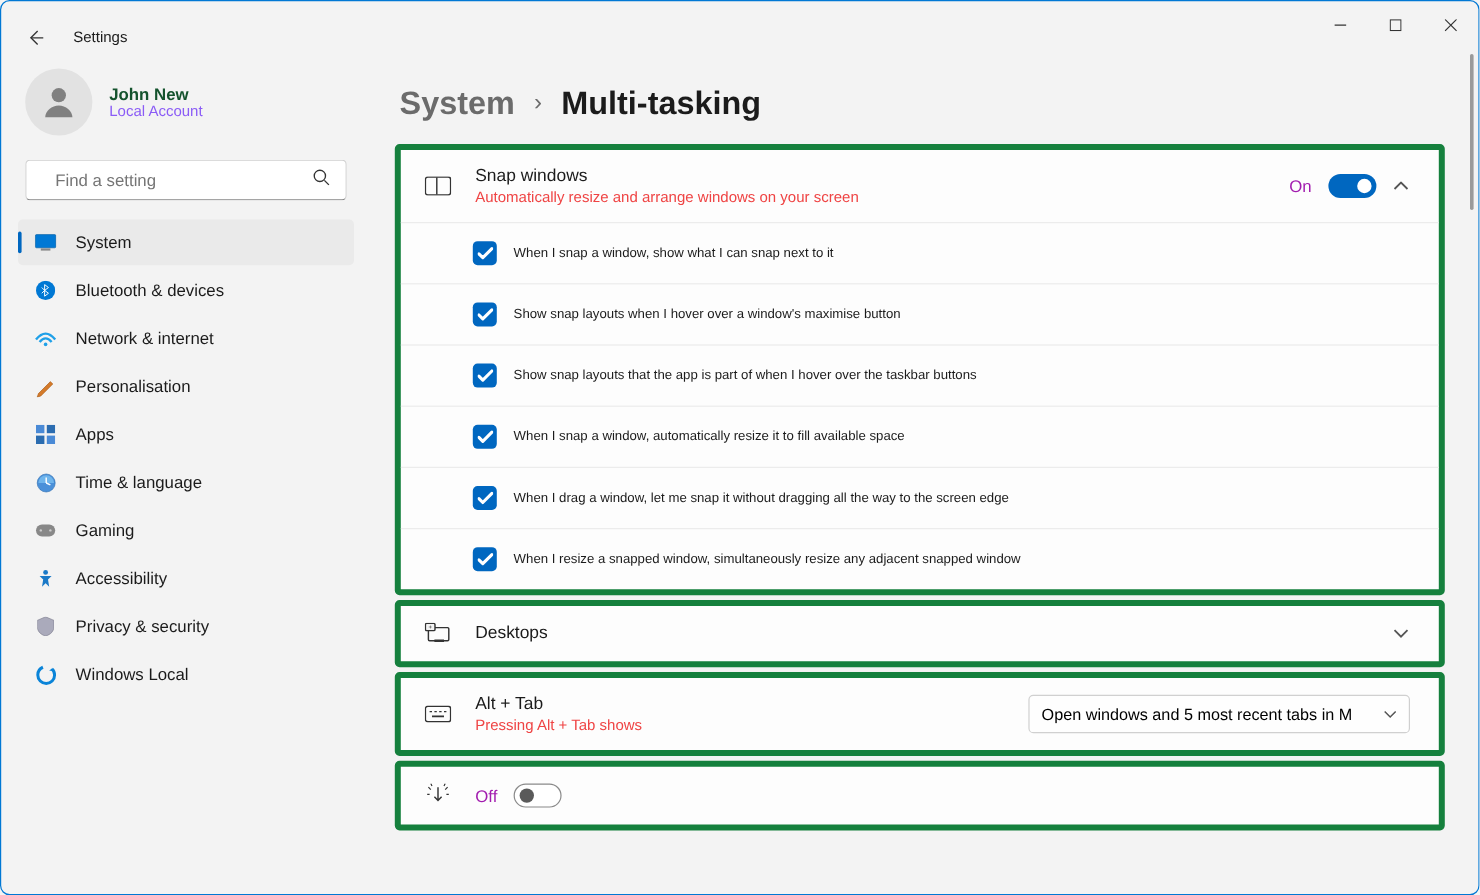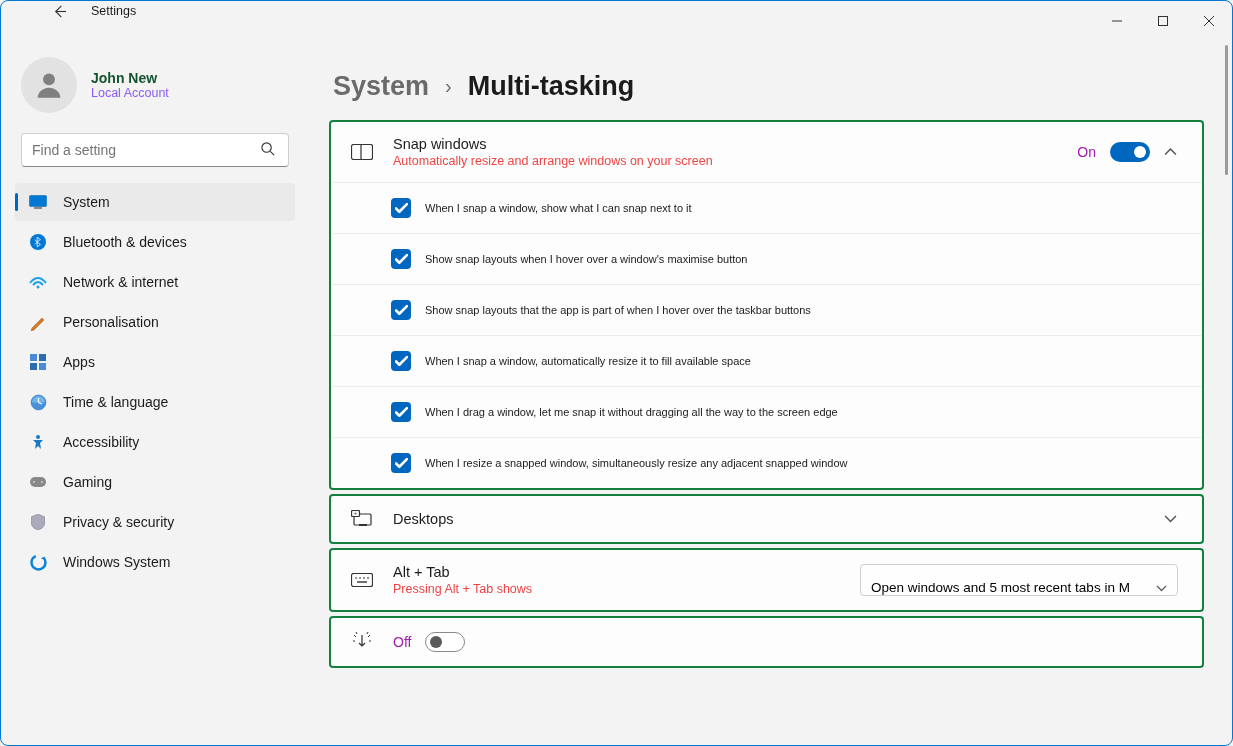--- a/index.html
+++ b/index.html
@@ -7,23 +7,22 @@
   .window {
     width: 1233px; height: 746px;
     background: #f3f3f3;
     border: 1px solid #0078d4;
     border-radius: 8px;
     display: flex; flex-direction: column;
     position: relative;
   }
   
   .titlebar {
-    height: 40px; display: flex; align-items: flex-start; justify-content: space-between;
-    padding: 0 0 0 4px;
-    margin-left: 44px;
+    height: 40px; display: flex; align-items: flex-end; justify-content: space-between;
+    padding: 0 0 0 18px;
   }
   .titlebar-left { display: flex; align-items: center; gap: 16px; }
   .back-btn { width: 20px; height: 20px; display:flex; align-items:center; justify-content:center; cursor:pointer; color:#333; }
   .titlebar-title { font-size: 12.5px; color:#1b1b1b; margin-left:6px; }
   .win-controls { display:flex; }
   .win-controls div {
     width: 46px; height: 40px; display:flex; align-items:center; justify-content:center;
     color:#333; font-size:10px; cursor:pointer;
   }
 
@@ -35,21 +34,21 @@
     width:56px; height:56px; border-radius:50%; background:#e2e2e2;
     display:flex; align-items:center; justify-content:center;
   }
   .avatar svg { width:34px; height:34px; fill:#808080; }
   .profile-text .name { font-size:14px; font-weight:600; color:#14532d; }
   .profile-text .sub { font-size:12.5px; color:#8b5cf6; }
 
   .searchbox {
     margin: 12px 20px 14px 20px;
     height: 34px; background:#fff; border:1px solid #d0d0d0; border-radius:4px;
-    display:flex; align-items:center; padding:0 10px 0 10px;
+    display:flex; align-items:center; padding:0 10px 0 24px;
     border-bottom:1.5px solid #888;
   }
   .searchbox input { flex:1; border:none; outline:none; font-size:14px; background:transparent; }
   .searchbox .sicon { width:18px; color:#444; }
 
   .navlist { padding: 2px 14px 0 14px; }
   .navitem {
     height: 38px; display:flex; align-items:center; gap:16px;
     padding: 0 0 0 14px; border-radius:4px; cursor:pointer;
     font-size:14px; color:#1b1b1b; margin-bottom:2px; position:relative;
@@ -66,21 +65,21 @@
   .scrollbar {
     position:absolute; right:4px; top:4px; width:3px; height:130px;
     background:#9a9a9a; border-radius:3px;
   }
   .breadcrumbs { display:flex; align-items:center; gap:16px; margin-bottom:18px; padding-left:4px; }
   .crumb-system { font-size:27px; font-weight:600; color:#6b6b6b; cursor:pointer; }
   .crumb-sep { font-size:20px; color:#6b6b6b; }
   .crumb-page { font-size:27px; font-weight:600; color:#1b1b1b; }
 
   .card {
-    background:#fdfdfd; border:2px solid #15803d; border-radius:4px;
+    background:#fdfdfd; border:5px solid #15803d; border-radius:4px;
     margin-bottom:4px;
   }
   .row {
     display:flex; align-items:center; padding:14px 24px 14px 18px;
     border-bottom:1px solid #ececec;
   }
   .row:last-child { border-bottom:none; }
   .row .lead-icon { width:26px; margin-right:18px; display:flex; align-items:center; justify-content:center; color:#3a3a3a; }
   .row .texts { flex:1; }
   .row .title { font-size:14.5px; color:#1b1b1b; }
@@ -106,21 +105,21 @@
   .checkrow:last-child { border-bottom:none; }
   .checkbox {
     width:20px; height:20px; border-radius:4px; background:#0067c0;
     display:flex; align-items:center; justify-content:center; flex-shrink:0; cursor:pointer;
   }
   .checkbox svg { width:13px; height:13px; stroke:#fff; stroke-width:2.4; fill:none; stroke-linecap:round; stroke-linejoin:round; }
   .checklabel { font-size:11px; color:#1b1b1b; }
 
   .dropdown {
     height:32px; background:#fefefe; border:1px solid #d0d0d0; border-radius:4px;
-    display:flex; align-items:flex-end; padding:0 10px; gap:10px; cursor:pointer;
+    display:flex; align-items:center; padding:0 10px; gap:10px; cursor:pointer;
     font-size:13.5px; min-width:318px; justify-content:space-between;
   }
   .dropdown .ddtext { white-space:nowrap; overflow:hidden; text-overflow:clip; max-width:270px; }
 </style>
 </head>
 <body>
 
 <div class="window">
 
   <div class="titlebar">
@@ -233,53 +232,53 @@
                 <circle cx="8.5" cy="8.5" r="7.5" fill="#4a90d9" stroke="#2b6cb0" stroke-width="0.5"></circle>
                 <path d="M2 8.5 A6.5 6.5 0 0 1 15 8.5" fill="#6fb5ec"></path>
                 <line x1="8.5" y1="8.5" x2="8.5" y2="4" stroke="#fff" stroke-width="1.2"></line>
                 <line x1="8.5" y1="8.5" x2="12" y2="10" stroke="#fff" stroke-width="1.2"></line>
               </svg>
             </span>
           <span>Time &amp; language</span>
         </div>
         <div class="navitem">
           <span class="navicon">
-              <svg width="16" height="16">
-                <circle cx="8" cy="3" r="2" fill="#1a79c7"></circle>
-                <path d="M3 6 L13 6 L10 9 L11 15 L8 12 L5 15 L6 9 Z" fill="#1a79c7"></path>
-              </svg>
-            </span>
-          <span>Accessibility</span>
-        </div>
-        <div class="navitem">
-          <span class="navicon">
               <svg width="18" height="12">
                 <rect x="1" y="1" width="16" height="10" rx="5" fill="#888"></rect>
                 <circle cx="5" cy="6" r="1" fill="#ccc"></circle>
                 <circle cx="13" cy="6" r="1" fill="#ccc"></circle>
               </svg>
             </span>
           <span>Gaming</span>
         </div>
         <div class="navitem">
           <span class="navicon">
+              <svg width="16" height="16">
+                <circle cx="8" cy="3" r="2" fill="#1a79c7"></circle>
+                <path d="M3 6 L13 6 L10 9 L11 15 L8 12 L5 15 L6 9 Z" fill="#1a79c7"></path>
+              </svg>
+            </span>
+          <span>Accessibility</span>
+        </div>
+        <div class="navitem">
+          <span class="navicon">
               <svg width="14" height="16">
                 <path d="M7 0 L14 3 V8 C14 12 11 15 7 16 C3 15 0 12 0 8 V3 Z" fill="#aab" stroke="#778" stroke-width="0.5"></path>
               </svg>
             </span>
           <span>Privacy &amp; security</span>
         </div>
         <div class="navitem">
           <span class="navicon">
               <svg width="17" height="17">
                 <circle cx="8.5" cy="8.5" r="7" stroke="#0a84d8" stroke-width="2.5" fill="none" stroke-dasharray="30 8"></circle>
                 <path d="M13 3 L15 5 L11 5 Z" fill="#0a84d8"></path>
               </svg>
             </span>
-          <span>Windows System</span>
+          <span>Windows Local</span>
         </div>
       </div>
     </div>
 
     <div class="content">
       <div class="scrollbar"></div>
 
       <div class="breadcrumbs">
         <span class="crumb-system">System</span>
         <span class="crumb-sep">›</span>

